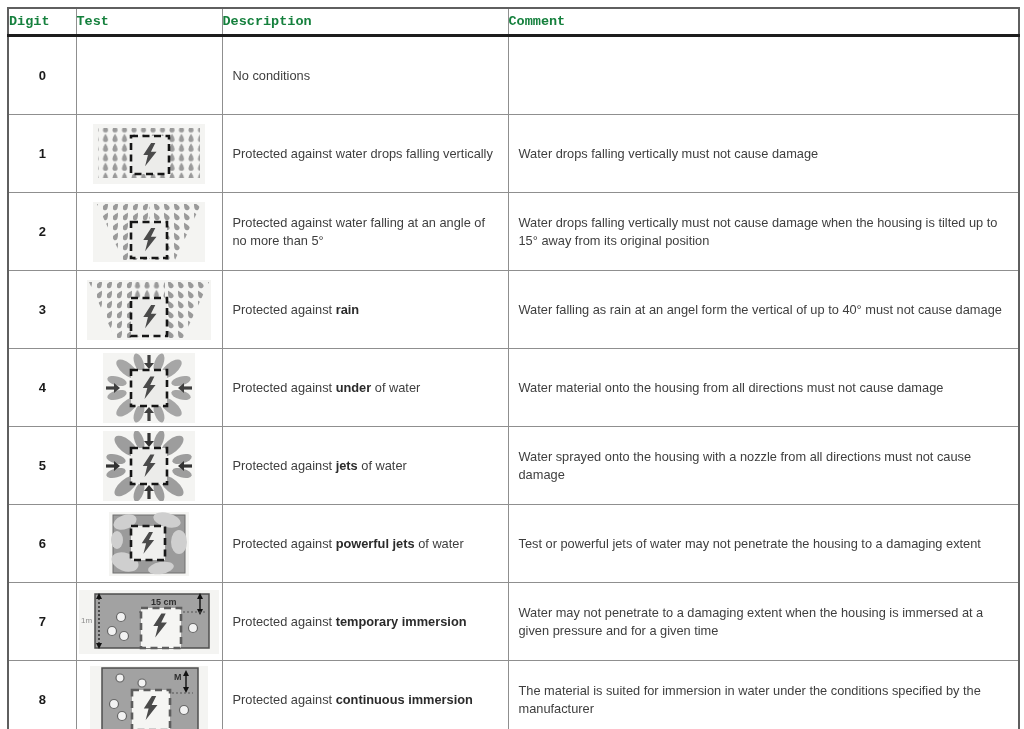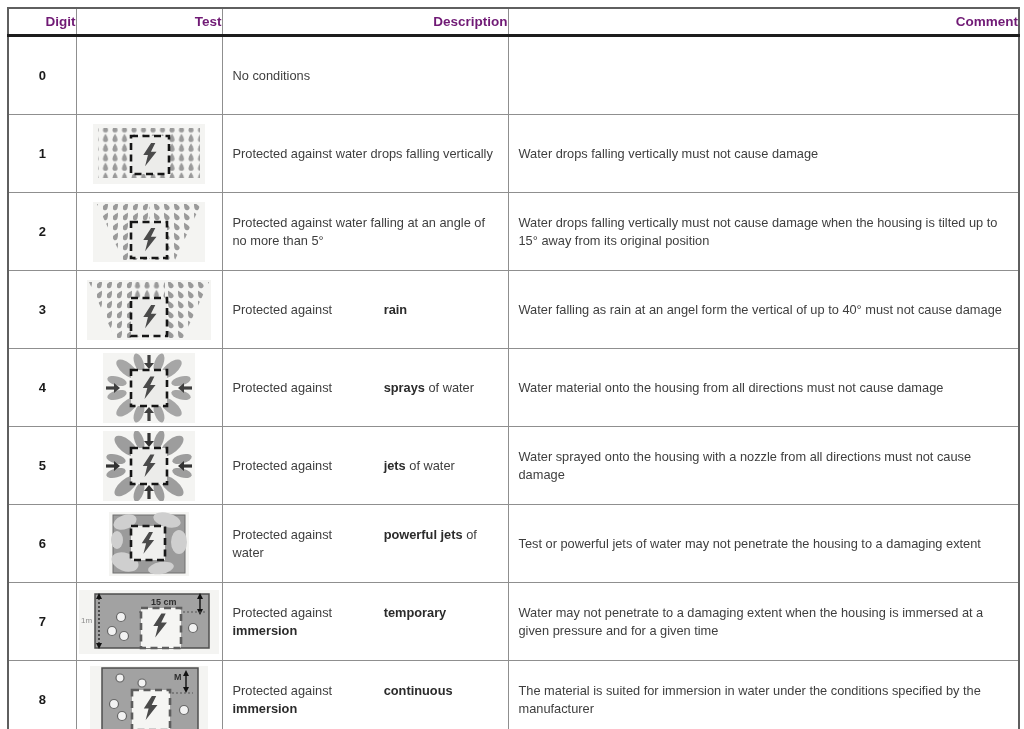--- a/index.html
+++ b/index.html
@@ -2,28 +2,28 @@
 <html><head>
 <meta charset="utf-8">
 <style>
   html,body{margin:0;padding:0;background:#ffffff;}
   body{width:1024px;height:729px;font-family:"Liberation Sans",sans-serif;position:relative;}
   table.ip{border-collapse:collapse;position:absolute;left:7px;top:7px;width:1013px;table-layout:fixed;}
   table.ip{border:2px solid #5f5f5f;}
   col.c-digit{width:68px;}
   col.c-test{width:146px;}
   col.c-desc{width:286px;}
-  th{color:#701a75;font-size:13.5px;font-weight:bold;text-align:right;height:25px;
-     border:1px solid #8f8f8f;border-bottom:3px solid #1c1c1c;background:#fff;padding:0;}
+  th{color:#15803d;font-size:13.5px;font-weight:bold;text-align:left;height:25px;
+     border:1px solid #8f8f8f;border-bottom:3px solid #1c1c1c;background:#fff;padding:0;font-family:Liberation Mono, monospace;}
   td{border:1px solid #8f8f8f;vertical-align:middle;font-size:12.8px;color:#3e3e3e;
      padding:0 10px;height:77px;line-height:1.35;}
   td.digit{font-weight:bold;color:#1a1a1a;text-align:center;font-size:13px;padding:0;}
   td.test{text-align:center;padding:0;}
   td.test .icon-wrap{display:inline-block;vertical-align:middle;background:#f4f4f2;line-height:0;}
-  b{color:#2b2b2b;margin-left:48px;}
+  b{color:#2b2b2b;}
   svg text{font-family:"Liberation Sans",sans-serif;}
 </style>
 </head>
 <body>
 
 <svg width="0" height="0" style="position:absolute" aria-hidden="true">
   <defs>
     <path id="dropP" d="M3 .2 C3 .2 5.5 3.8 5.5 6 A2.5 2.5 0 1 1 .5 6 C.5 3.8 3 .2 3 .2 Z" fill="#9a9a9a"></path>
     <path id="boltP" d="M5.4 0 L0.2 8 L3.3 8 L1.4 15.5 L9 5.8 L5.3 5.8 L8.2 0 Z" fill="#4a4a4a"></path>
     <pattern id="pd-v" width="9.5" height="9.6" patternUnits="userSpaceOnUse">
@@ -166,21 +166,21 @@
               <rect x="3" y="33.4" width="9" height="3.2"></rect>
                 <polygon points="11,30 11,40 17,35"></polygon>
               <rect x="80" y="33.4" width="9" height="3.2"></rect>
                 <polygon points="81,30 81,40 75,35"></polygon>
             </g>
             <rect x="28" y="17" width="36" height="36" fill="#ececea" stroke="#151515" stroke-width="2.6" stroke-dasharray="7 4.5"></rect>
             <use href="#boltP" transform="translate(39.5 23.5) scale(1.45)"></use>
           </svg>
         </span>
       </td>
-      <td><span>Protected against </span><b>sprays</b><span> of water</span></td>
+      <td><span>Protected against </span><b>under</b><span> of water</span></td>
       <td>Water material onto the housing from all directions must not cause damage</td>
     </tr>
 
     <tr>
       <td class="digit">5</td>
       <td class="test">
         <span class="icon-wrap">
           <svg width="92" height="70" viewBox="0 0 92 70">
             <rect width="92" height="70" fill="#f4f4f2"></rect>
             <g fill="#9d9d9d">

